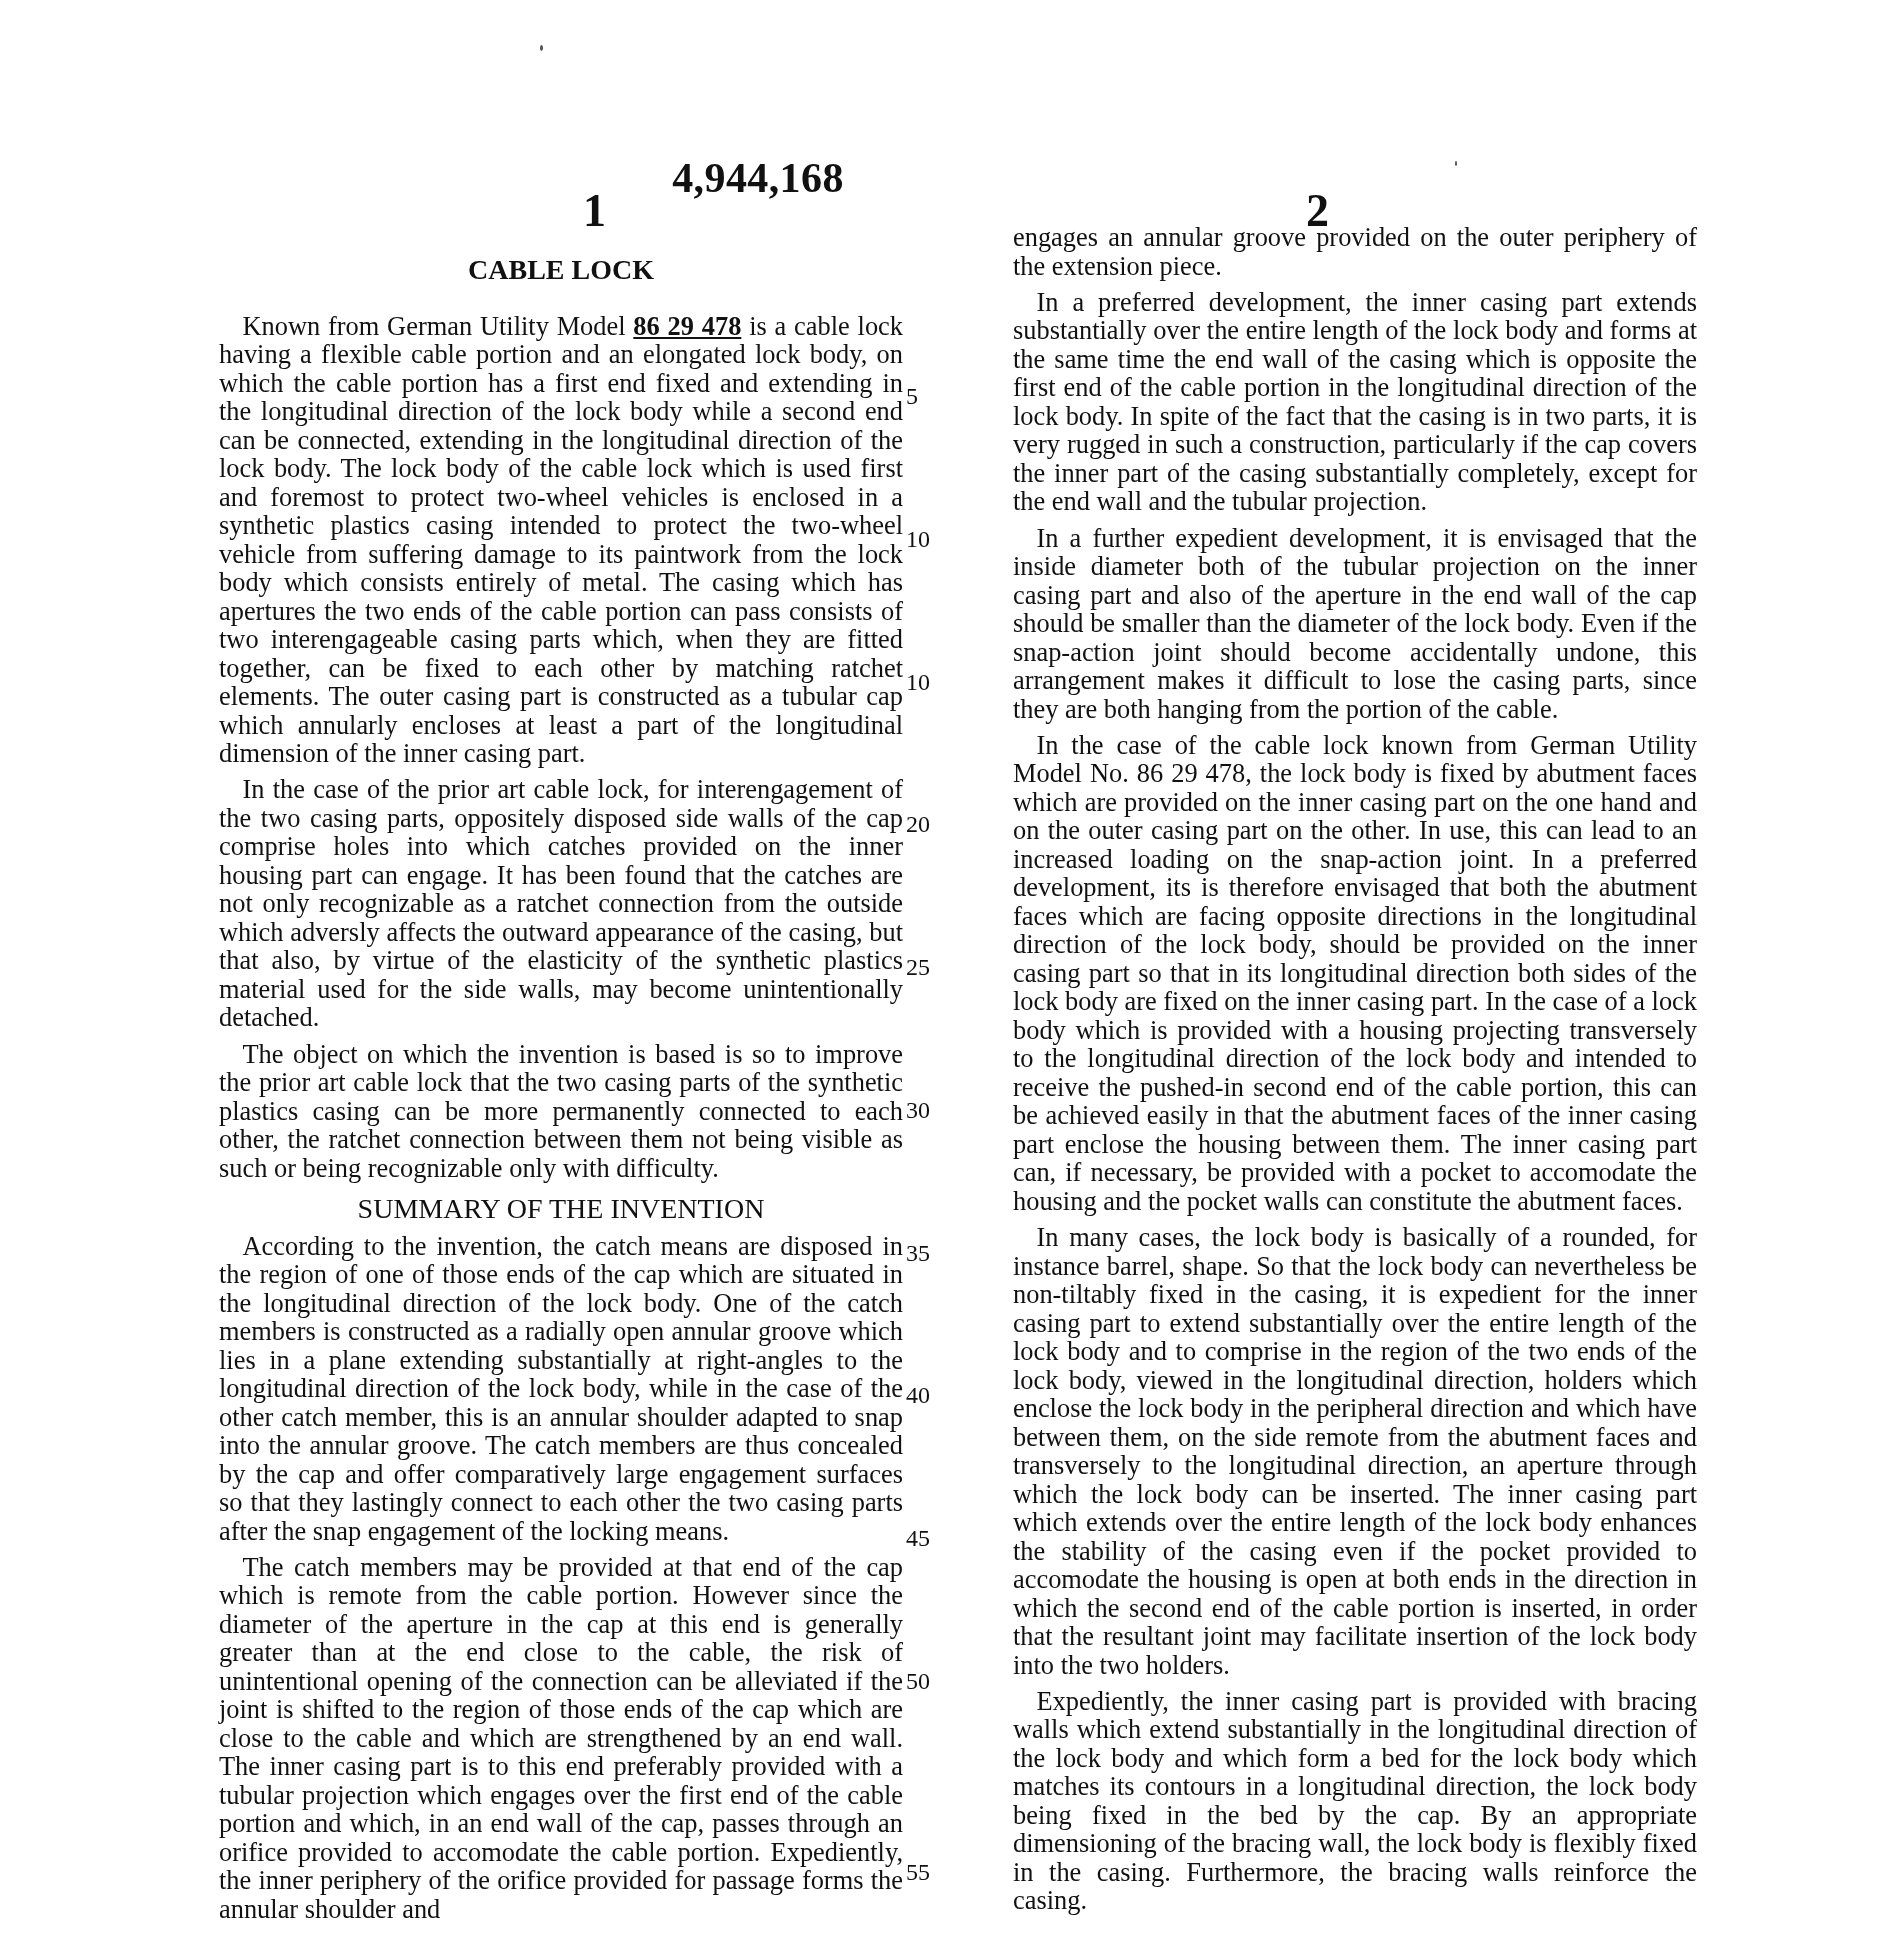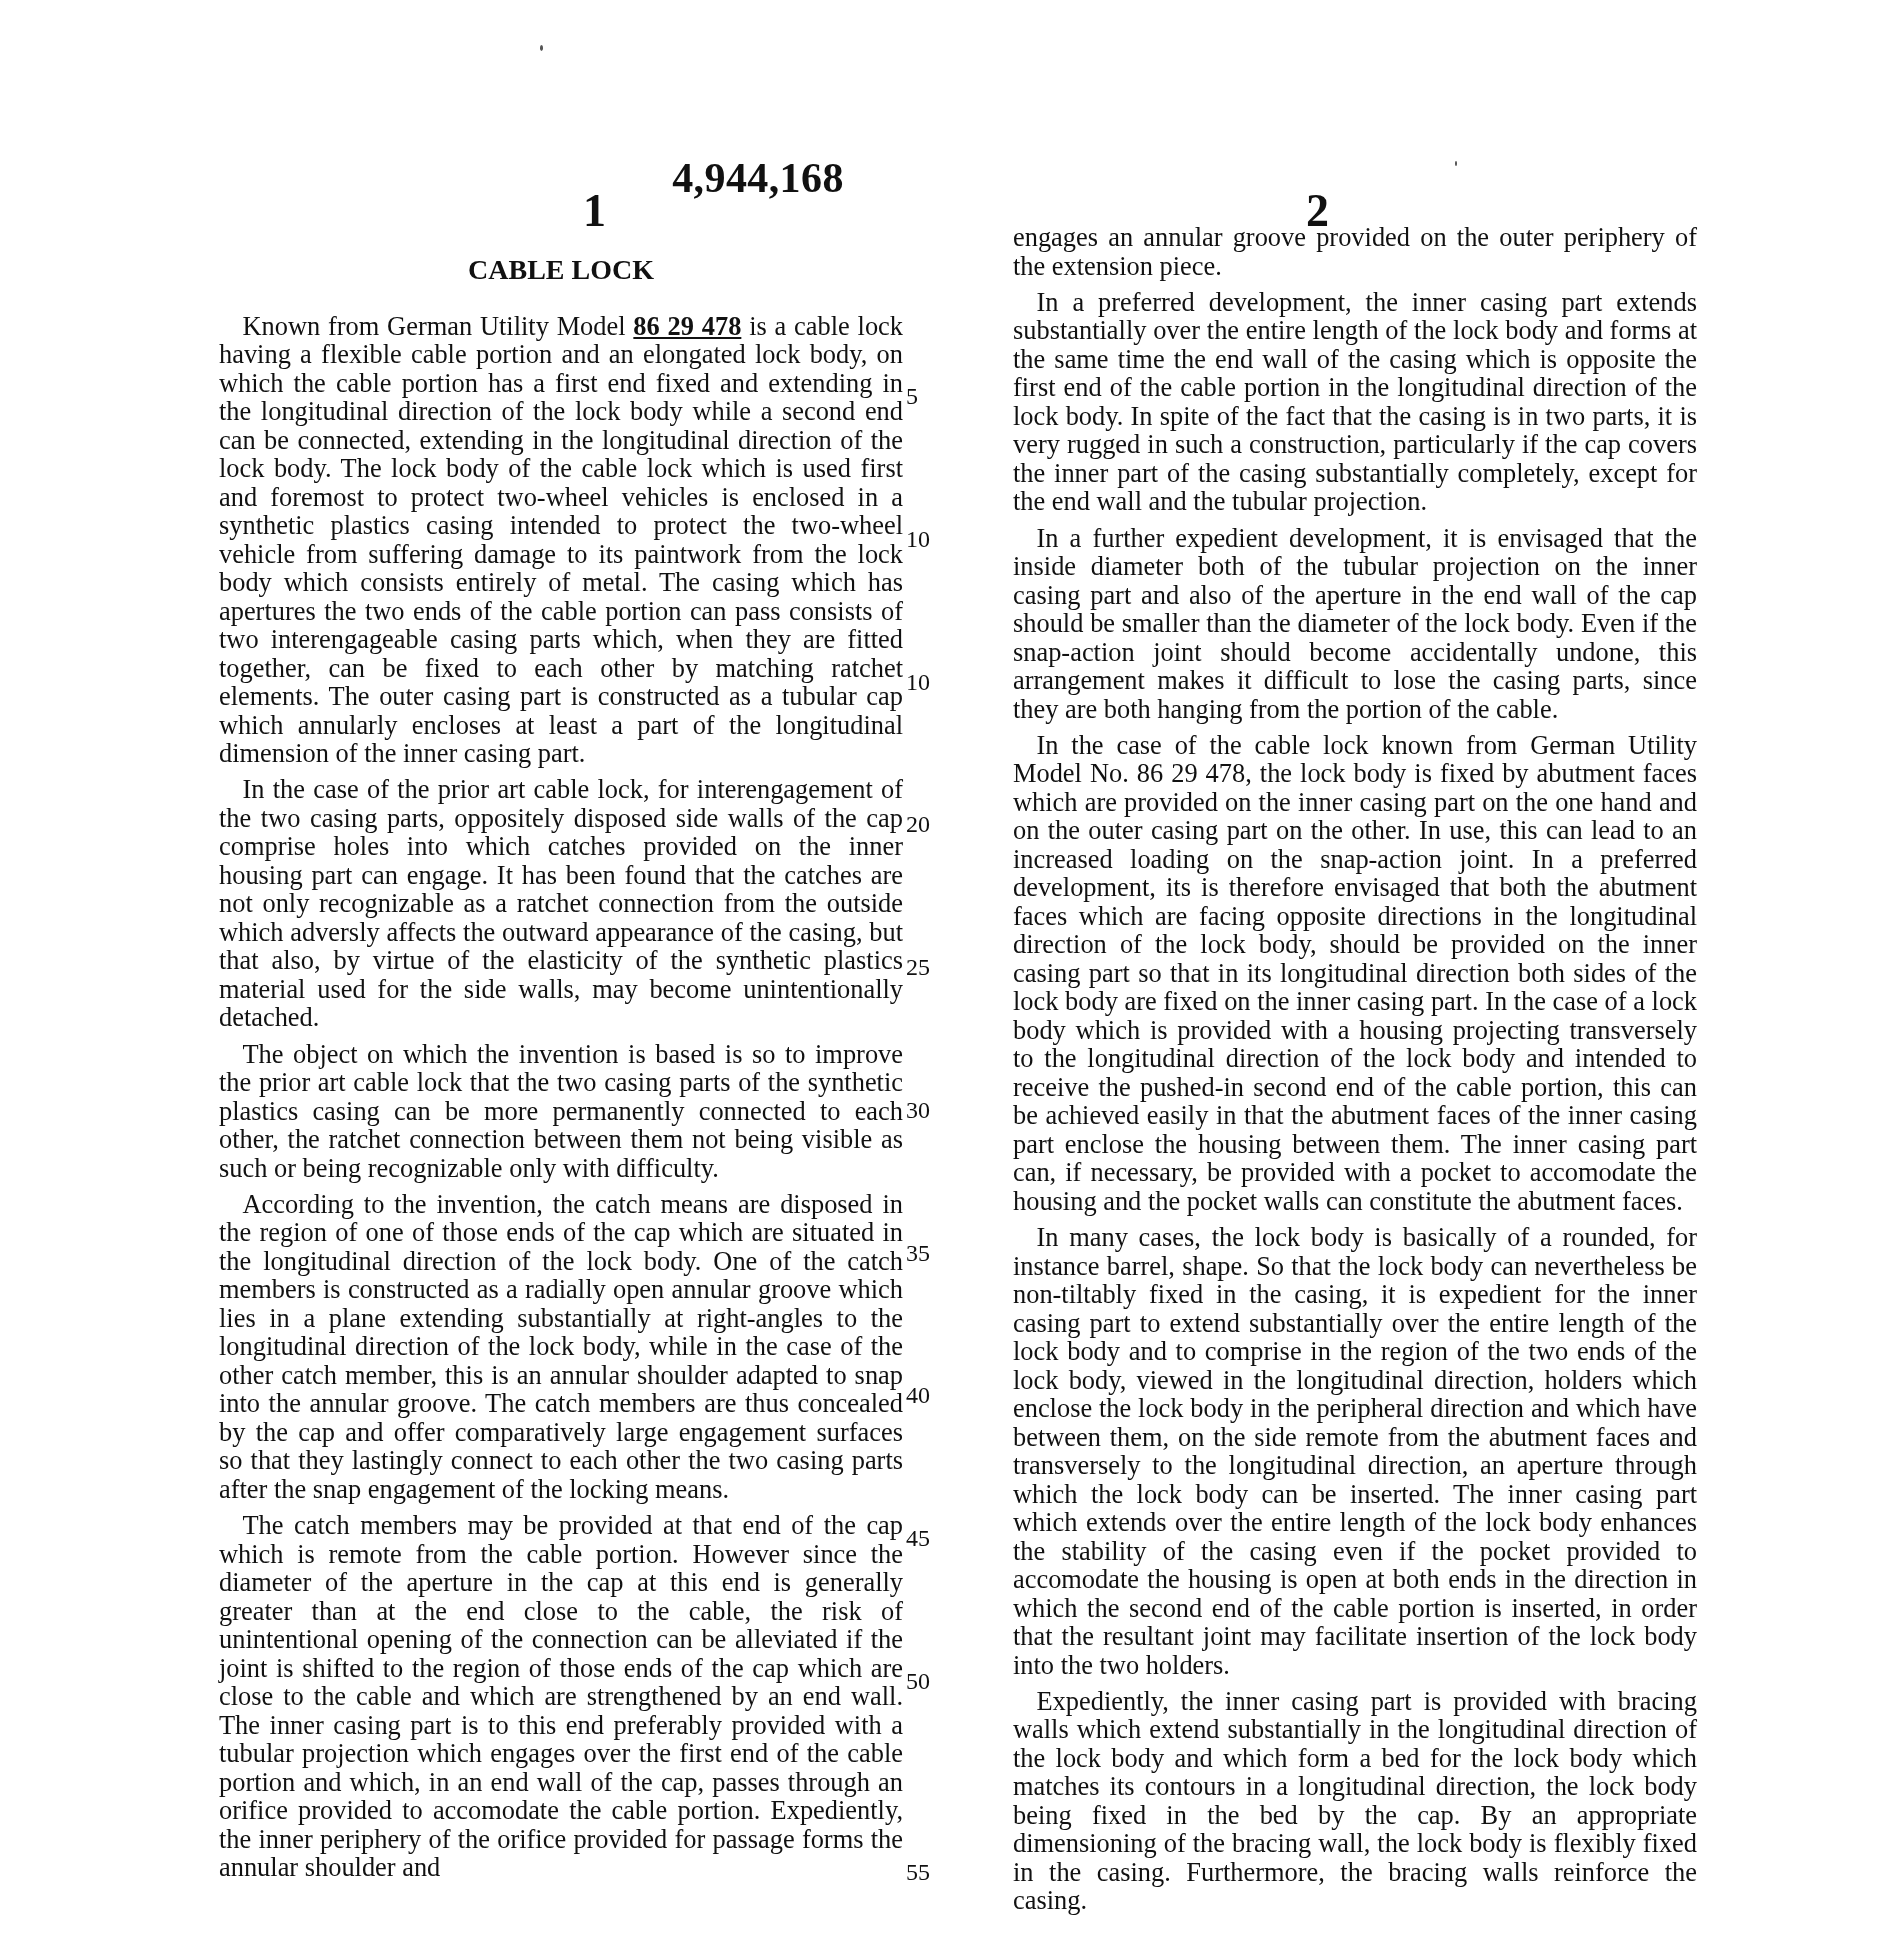--- a/index.html
+++ b/index.html
@@ -45,20 +45,21 @@
 
 <div class="patent-number">4,944,168</div>
 <div class="col-number left">1</div>
 <div class="col-number right">2</div>
 
 <div class="column left">
   <div class="title">CABLE LOCK</div>
   <p>Known from German Utility Model <span class="bold">86 29 478</span> is a cable lock having a flexible cable portion and an elongated lock body, on which the cable portion has a first end fixed and extending in the longitudinal direction of the lock body while a second end can be connected, extending in the longitudinal direction of the lock body. The lock body of the cable lock which is used first and foremost to protect two-wheel vehicles is enclosed in a synthetic plastics casing intended to protect the two-wheel vehicle from suffering damage to its paintwork from the lock body which consists entirely of metal. The casing which has apertures the two ends of the cable portion can pass consists of two interengageable casing parts which, when they are fitted together, can be fixed to each other by matching ratchet elements. The outer casing part is constructed as a tubular cap which annularly encloses at least a part of the longitudinal dimension of the inner casing part.</p>
   <p>In the case of the prior art cable lock, for interengagement of the two casing parts, oppositely disposed side walls of the cap comprise holes into which catches provided on the inner housing part can engage. It has been found that the catches are not only recognizable as a ratchet connection from the outside which adversly affects the outward appearance of the casing, but that also, by virtue of the elasticity of the synthetic plastics material used for the side walls, may become unintentionally detached.</p>
   <p>The object on which the invention is based is so to improve the prior art cable lock that the two casing parts of the synthetic plastics casing can be more permanently connected to each other, the ratchet connection between them not being visible as such or being recognizable only with difficulty.</p>
+  <div class="heading">SUMMARY OF THE INVENTION</div>
   <p>According to the invention, the catch means are disposed in the region of one of those ends of the cap which are situated in the longitudinal direction of the lock body. One of the catch members is constructed as a radially open annular groove which lies in a plane extending substantially at right-angles to the longitudinal direction of the lock body, while in the case of the other catch member, this is an annular shoulder adapted to snap into the annular groove. The catch members are thus concealed by the cap and offer comparatively large engagement surfaces so that they lastingly connect to each other the two casing parts after the snap engagement of the locking means.</p>
   <p>The catch members may be provided at that end of the cap which is remote from the cable portion. However since the diameter of the aperture in the cap at this end is generally greater than at the end close to the cable, the risk of unintentional opening of the connection can be alleviated if the joint is shifted to the region of those ends of the cap which are close to the cable and which are strengthened by an end wall. The inner casing part is to this end preferably provided with a tubular projection which engages over the first end of the cable portion and which, in an end wall of the cap, passes through an orifice provided to accomodate the cable portion. Expediently, the inner periphery of the orifice provided for passage forms the annular shoulder and</p>
 </div>
 
 <div class="line-numbers" id="gutter">
     <span style="top: 383px;">5</span>
     <span style="top: 526px;">10</span>
     <span style="top: 669px;">10</span>
     <span style="top: 811px;">20</span>
     <span style="top: 954px;">25</span>

